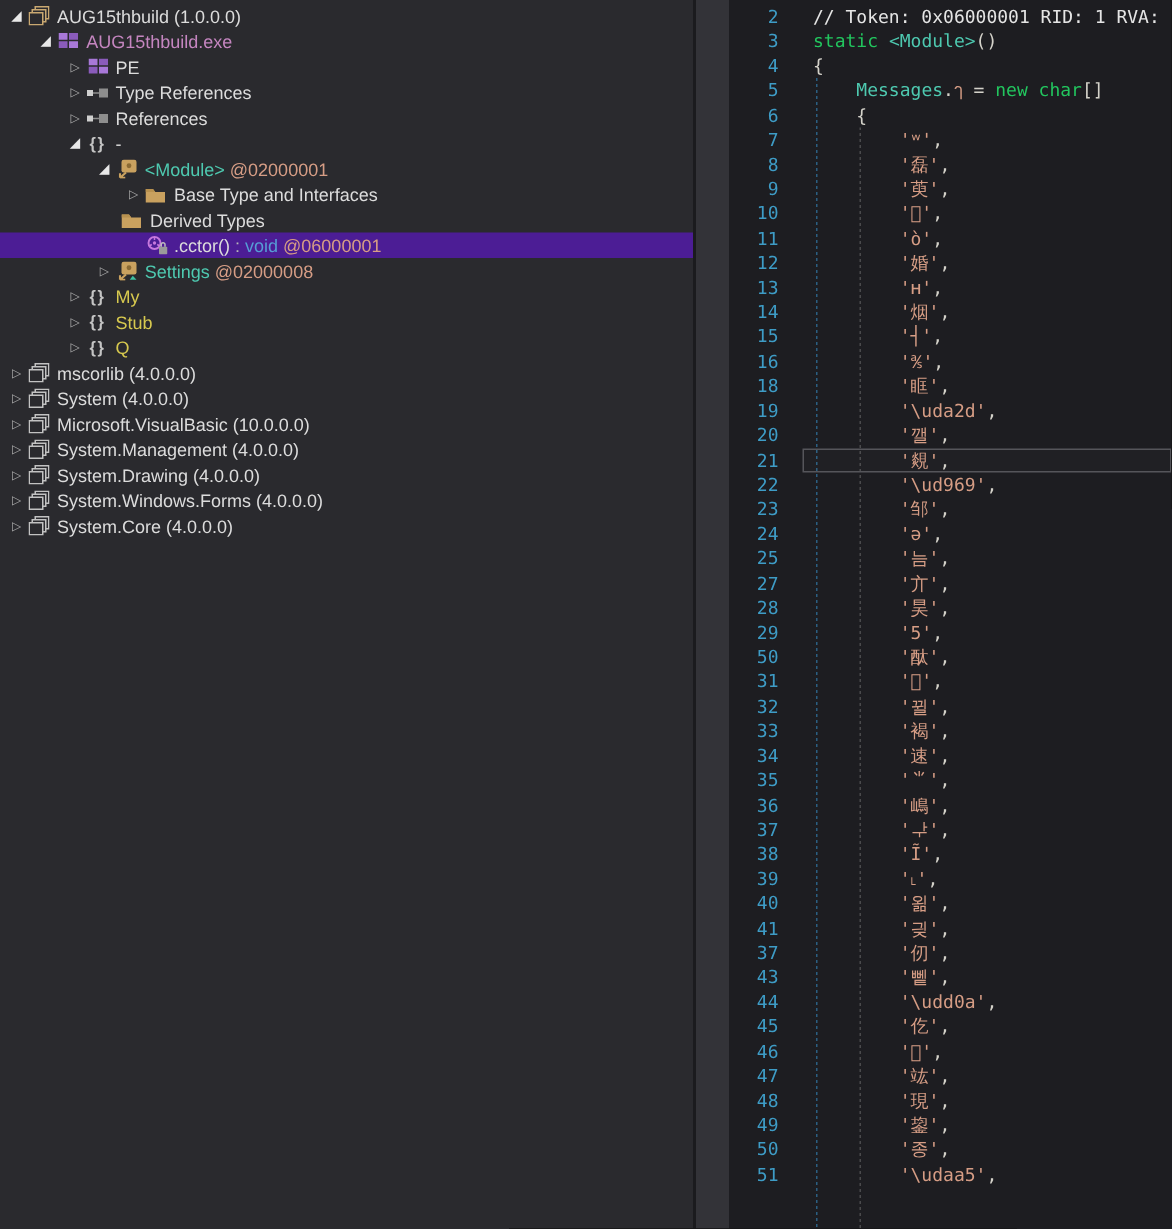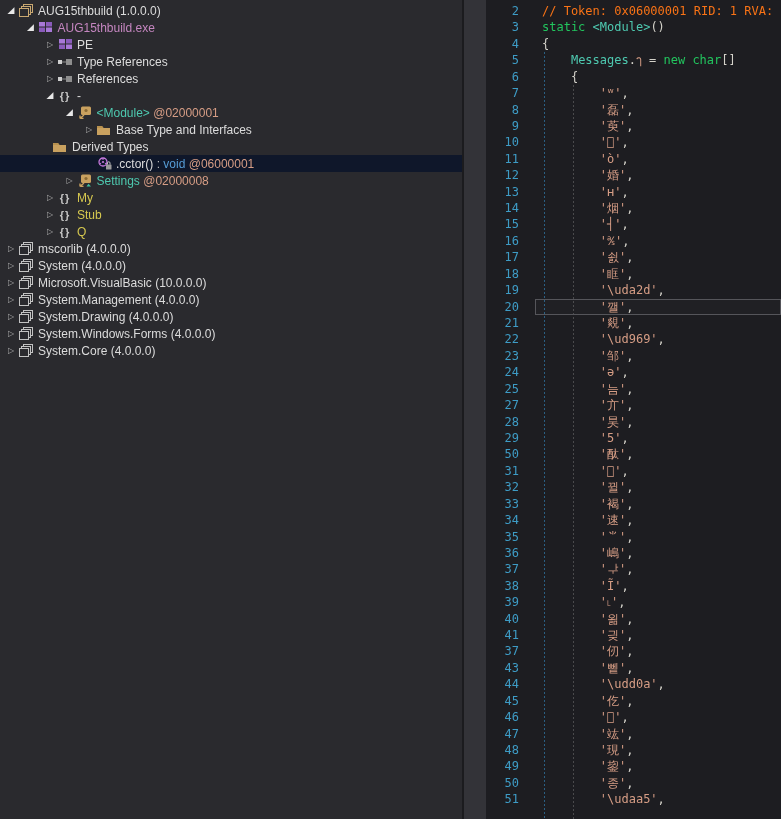--- a/index.html
+++ b/index.html
@@ -10,21 +10,21 @@
   }
   
   #tree {
     position:absolute; left:0; top:0; width:462px; height:819px;
     background:#2A2A2E; padding-top:2px; overflow:hidden;
   }
   .trow {
     position:relative; height:17px; display:flex; align-items:center;
     white-space:nowrap; font-size:12px; color:#DCDCDC;
   }
-  .trow.sel { background:#0f172a; }
+  .trow.sel { background:#4c1d95; }
   .exp {
     display:inline-block; width:14px; flex:0 0 14px; text-align:center;
     font-size:8px; color:#ABABAB; line-height:17px;
   }
   .exp.open { color:#E8E8E8; font-size:9px; }
   .ticon {
     display:inline-flex; width:16px; flex:0 0 16px; height:14px;
     align-items:center; justify-content:center; margin-right:4px;
   }
   .ticon.ns { font-size:11px; font-weight:bold; color:#C4C4C4; letter-spacing:1px; }
@@ -45,21 +45,21 @@
     background:#1D1D21; overflow:hidden;
     font-family:"DejaVu Sans Mono", monospace; font-size:12px;
   }
   #codelines { position:absolute; left:0; top:3px; right:0; }
   .cline { position:relative; height:16.43px; line-height:16.43px; }
   .lnum {
     position:absolute; left:0; top:0; width:33px; text-align:right;
     color:#3E9CC6;
   }
   .ltext { position:absolute; left:56px; top:0; white-space:pre; }
-  .tk-cm { color:#f97316;text-align:center; }
+  .tk-cm { color:#e5e5e5;text-align:center; }
   .tk-kw { color:#22c55e; }
   .tk-ty { color:#4EC9B0; }
   .tk-pn { color:#D4D2CA; }
   .tk-st { color:#D69D85; }
   .tk-fl { color:#D69D85; }
   .iguide { position:absolute; width:1px; }
   .iguide.blue { left:58px; top:52px; bottom:0;
     background:repeating-linear-gradient(180deg,#2B5F82 0 2px,transparent 2px 4px); }
   .iguide.gray { left:87px; top:85px; bottom:0;
     background:repeating-linear-gradient(180deg,#4A4A4C 0 2px,transparent 2px 4px); }
@@ -150,21 +150,21 @@
       <div class="trow" style="padding-left: 82px;">
         <span class="exp">▷</span>
         <span class="ticon">
           <svg width="14" height="12" viewBox="0 0 14 12">
             <path d="M0 2 L5 2 L6.5 4 L13 4 L13 11 L0 11 Z" fill="#C9A15F"></path>
             <path d="M0 2 L5 2 L6.5 4 L0 4 Z" fill="#B8914F"></path>
           </svg>
         </span>
         <span class="tlabel c-default">Base Type and Interfaces</span>
       </div>
-      <div class="trow" style="padding-left: 38px;">
+      <div class="trow" style="padding-left: 66px;">
         <span class="exp"></span>
         <span class="ticon">
           <svg width="14" height="12" viewBox="0 0 14 12">
             <path d="M0 2 L5 2 L6.5 4 L13 4 L13 11 L0 11 Z" fill="#C9A15F"></path>
             <path d="M0 2 L5 2 L6.5 4 L0 4 Z" fill="#B8914F"></path>
           </svg>
         </span>
         <span class="tlabel c-default">Derived Types</span>
       </div>
       <div class="trow sel" style="padding-left: 82px;">
@@ -350,24 +350,20 @@
         </div>
         <div class="cline">
           <span class="lnum">15</span>
           <span class="ltext"><span class="tk-pn">        </span><span class="tk-st">'┤'</span><span class="tk-pn">,</span></span>
         </div>
         <div class="cline">
           <span class="lnum">16</span>
           <span class="ltext"><span class="tk-pn">        </span><span class="tk-st">'℁'</span><span class="tk-pn">,</span></span>
         </div>
         <div class="cline">
-          <span class="lnum">17</span>
-          <span class="ltext"><span class="tk-pn">        </span><span class="tk-st">'쇬'</span><span class="tk-pn">,</span></span>
-        </div>
-        <div class="cline">
           <span class="lnum">18</span>
           <span class="ltext"><span class="tk-pn">        </span><span class="tk-st">'眶'</span><span class="tk-pn">,</span></span>
         </div>
         <div class="cline">
           <span class="lnum">19</span>
           <span class="ltext"><span class="tk-pn">        </span><span class="tk-st">'\uda2d'</span><span class="tk-pn">,</span></span>
         </div>
         <div class="cline">
           <span class="lnum">20</span>
           <span class="ltext"><span class="tk-pn">        </span><span class="tk-st">'깰'</span><span class="tk-pn">,</span></span>

